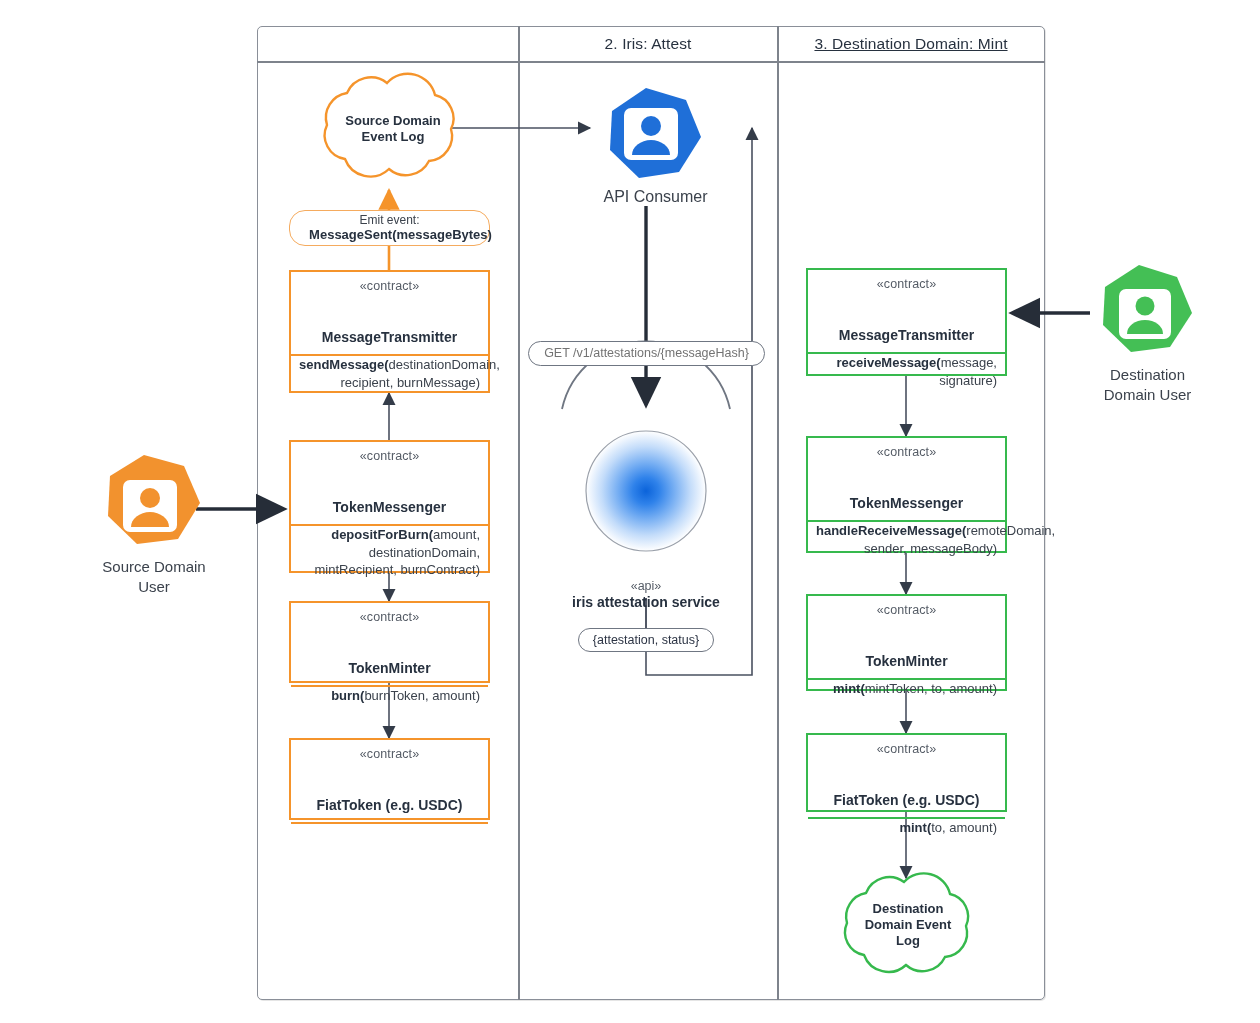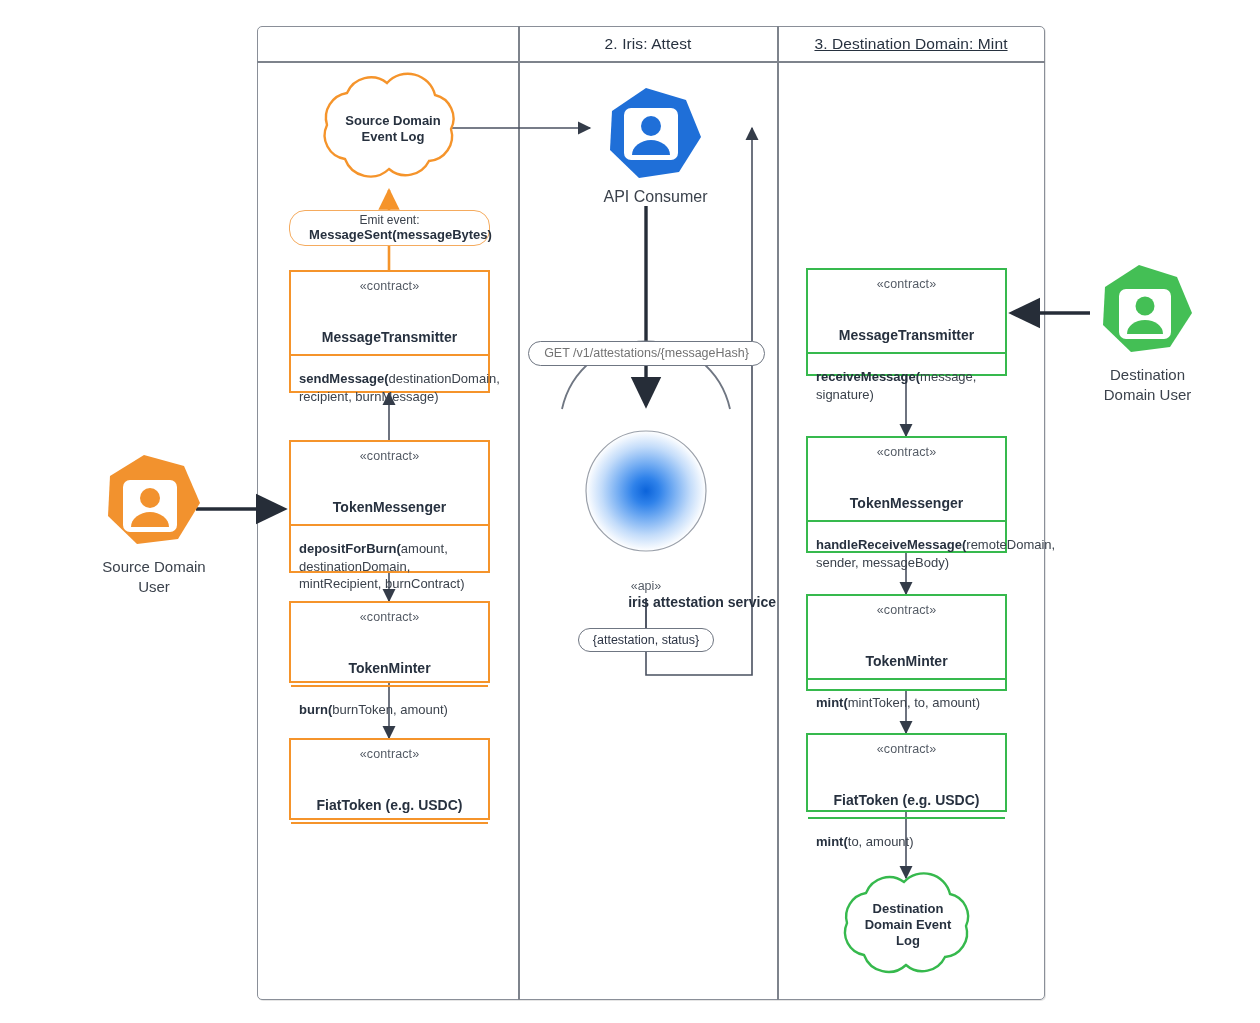--- a/index.html
+++ b/index.html
@@ -16,22 +16,22 @@
   .lane-hdr-line{position:absolute;left:257px;top:61px;width:788px;height:1.5px;background:#7e838c;}
   .lane-title{position:absolute;top:27px;height:34px;line-height:34px;
               text-align:center;font-size:15.5px;color:#27313f;letter-spacing:.1px;}
 
   
   .umlbox{position:absolute;box-sizing:border-box;background:#fff;}
   .umlbox .hdr{box-sizing:border-box;padding:7px 6px 8px;text-align:center;line-height:1.26;}
   .umlbox .hdr .stereo{font-size:12.5px;color:#555c66;display:block;letter-spacing:.1px;}
   .umlbox .hdr .nm{font-size:14px;font-weight:bold;display:block;color:#27313f;margin-top:34px;}
   .umlbox .sep{height:0;border-top-width:2px;border-top-style:solid;}
-  .umlbox .body{box-sizing:border-box;padding:14px 8px 8px;font-size:13px;line-height:1.32;
-                color:#3b424c;text-align:left;}
+  .umlbox .body{box-sizing:border-box;padding:0 8px 8px;font-size:13px;line-height:1.32;
+                color:#3b424c;text-align:right;}
   .umlbox .body b{font-weight:bold;color:#27313f;}
   .umlbox.orange{border:2px solid #f5942b;}
   .umlbox.orange .sep{border-top-color:#f5942b;}
   .umlbox.green{border:2px solid #36b94d;}
   .umlbox.green .sep{border-top-color:#36b94d;}
 
   
   .pill{position:absolute;box-sizing:border-box;background:#fff;border-radius:16px;
         display:flex;align-items:center;justify-content:center;text-align:center;
         line-height:1.2;}
@@ -48,21 +48,21 @@
               color:#27313f;line-height:1.25;text-align:center;pointer-events:none;}
 
   
   .actor{position:absolute;}
   .actor .cap{position:absolute;left:-32px;width:calc(100% + 64px);text-align:center;
               font-size:15px;color:#3b424c;line-height:1.3;}
 
   
   .svc-label{position:absolute;text-align:center;line-height:1.28;}
   .svc-label .stereo{font-size:12.5px;color:#555c66;display:block;}
-  .svc-label .nm{font-size:14px;font-weight:bold;color:#27313f;display:block;text-align:right;}
+  .svc-label .nm{font-size:14px;font-weight:bold;color:#27313f;display:block;}
 
   svg{position:absolute;left:0;top:0;overflow:visible;}
   .edge{fill:none;stroke:#4a5160;stroke-width:1.6px;}
   .edge-th{fill:none;stroke:#262d38;stroke-width:3.4px;}
   .edge-or{fill:none;stroke:#f5942b;stroke-width:2.6px;}
 </style>
 </head>
 <body>
 
 <div id="stage">

